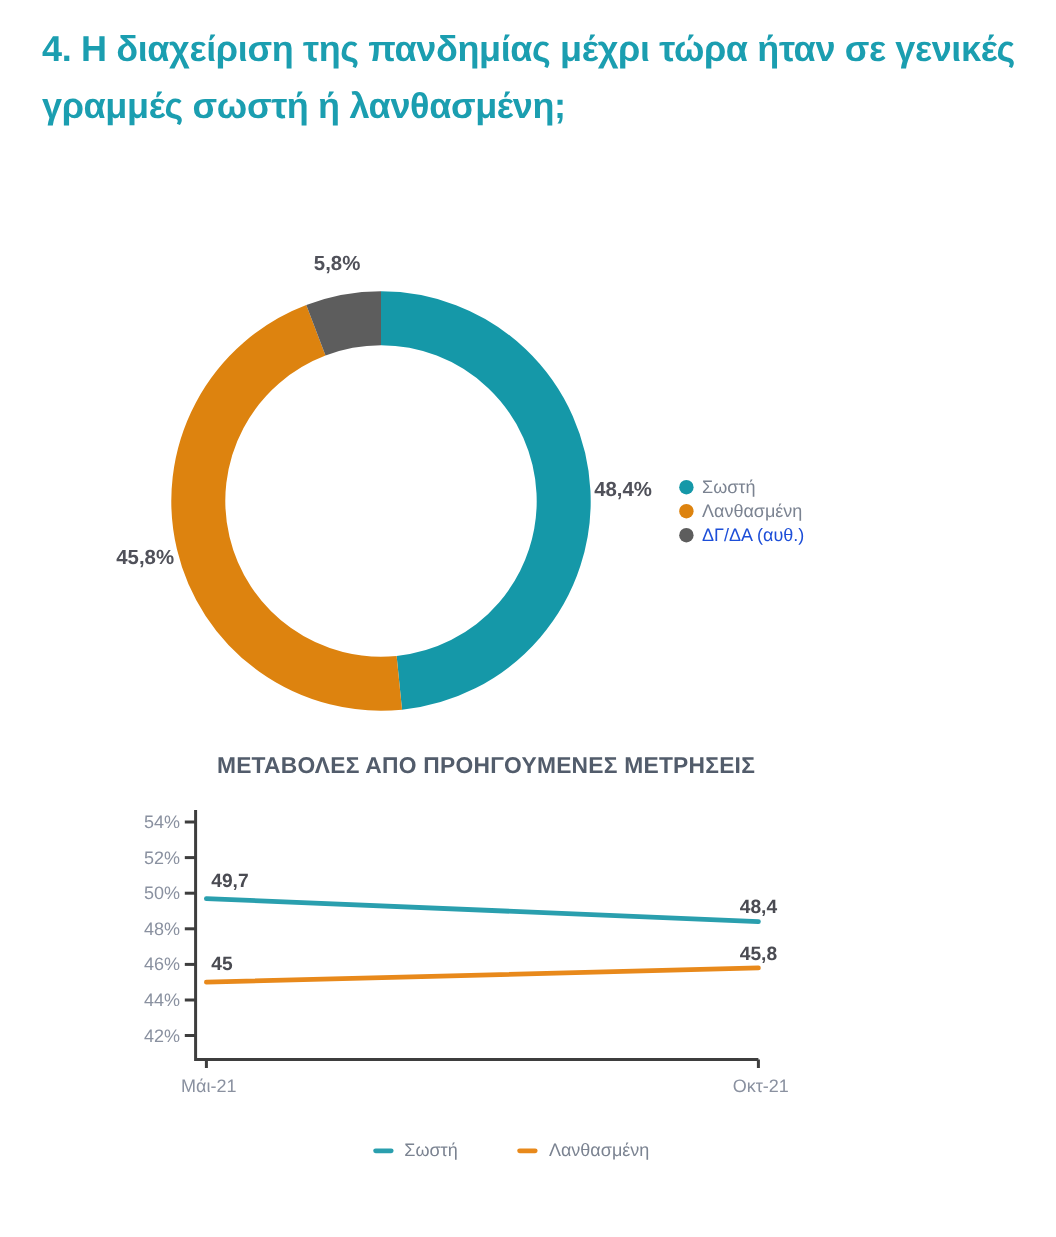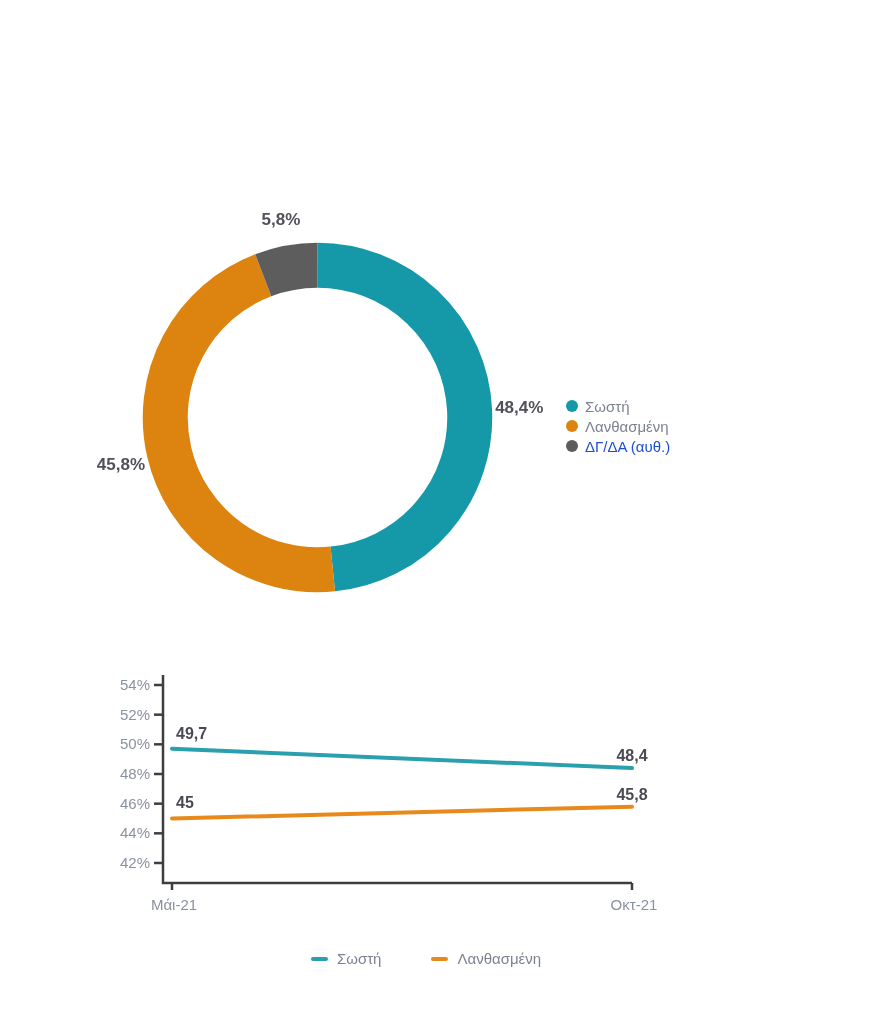--- a/index.html
+++ b/index.html
@@ -32,20 +32,21 @@
   }
   .bottom-legend .legend-item{display:flex;align-items:center;}
   .bottom-legend .dash{width:17px;height:4px;border-radius:2px;margin-right:9px;flex:0 0 auto;}
   .bottom-legend .legend-text{font-size:15px;}
 </style>
 </head>
 <body>
 
 <div class="stage">
 
+  <h1 class="page-title" style="color: rgb(27, 158, 176);">4. Η διαχείριση της πανδημίας μέχρι τώρα ήταν σε γενικές γραμμές σωστή ή λανθασμένη;</h1>
 
   <div class="donut-wrap">
     <svg id="donut-svg" width="440" height="440" viewBox="0 0 440 440">
         <path d="M 217.5 75.25 A 152.25 152.25 0 0 1 232.78007108609742 378.98129233540294" fill="none" stroke="#1598A8" stroke-width="45"></path>
         <text x="419.24486523441556" y="223.35064772768658" text-anchor="middle" class="donut-value" fill="#50515A">48,4%</text>
         <path d="M 232.78007108609742 378.98129233540294 A 152.25 152.25 0 0 1 163.2362914659076 85.2484185109808" fill="none" stroke="#DD830F" stroke-width="45"></path>
         <text x="20.934100781610425" y="280.0386641886713" text-anchor="middle" class="donut-value" fill="#50515A">45,8%</text>
         <path d="M 163.2362914659076 85.2484185109808 A 152.25 152.25 0 0 1 217.49999999999997 75.25" fill="none" stroke="#5D5D5D" stroke-width="45"></path>
         <text x="180.89643574731835" y="34.84406859094341" text-anchor="middle" class="donut-value" fill="#50515A">5,8%</text>
       </svg>
@@ -59,20 +60,21 @@
     <div class="legend-row">
       <span class="dot" style="background: rgb(221, 131, 15);"></span>
       <span class="legend-text" style="color: rgb(123, 131, 145);">Λανθασμένη</span>
     </div>
     <div class="legend-row">
       <span class="dot" style="background: rgb(93, 93, 93);"></span>
       <span class="legend-text" style="color: #1d4ed8;">ΔΓ/ΔΑ (αυθ.)</span>
     </div>
   </div>
 
+  <h2 class="section-title" style="color: rgb(82, 92, 107);">ΜΕΤΑΒΟΛΕΣ ΑΠΟ ΠΡΟΗΓΟΥΜΕΝΕΣ ΜΕΤΡΗΣΕΙΣ</h2>
 
   <div class="line-wrap">
     <svg id="line-svg" width="880" height="260" viewBox="0 0 880 260">
         <path d="M 163 15 L 163 223 L 632 223" fill="none" stroke="#3E3E3E" stroke-width="2.5"></path>
         <line x1="154" y1="25" x2="163" y2="25" stroke="#3E3E3E" stroke-width="2.5"></line>
         <text x="150" y="30" text-anchor="end" class="axis-label" fill="#8A91A0">54%</text>
         <line x1="154" y1="54.6666" x2="163" y2="54.6666" stroke="#3E3E3E" stroke-width="2.5"></line>
         <text x="150" y="59.6666" text-anchor="end" class="axis-label" fill="#8A91A0">52%</text>
         <line x1="154" y1="84.3332" x2="163" y2="84.3332" stroke="#3E3E3E" stroke-width="2.5"></line>
         <text x="150" y="89.3332" text-anchor="end" class="axis-label" fill="#8A91A0">50%</text>

